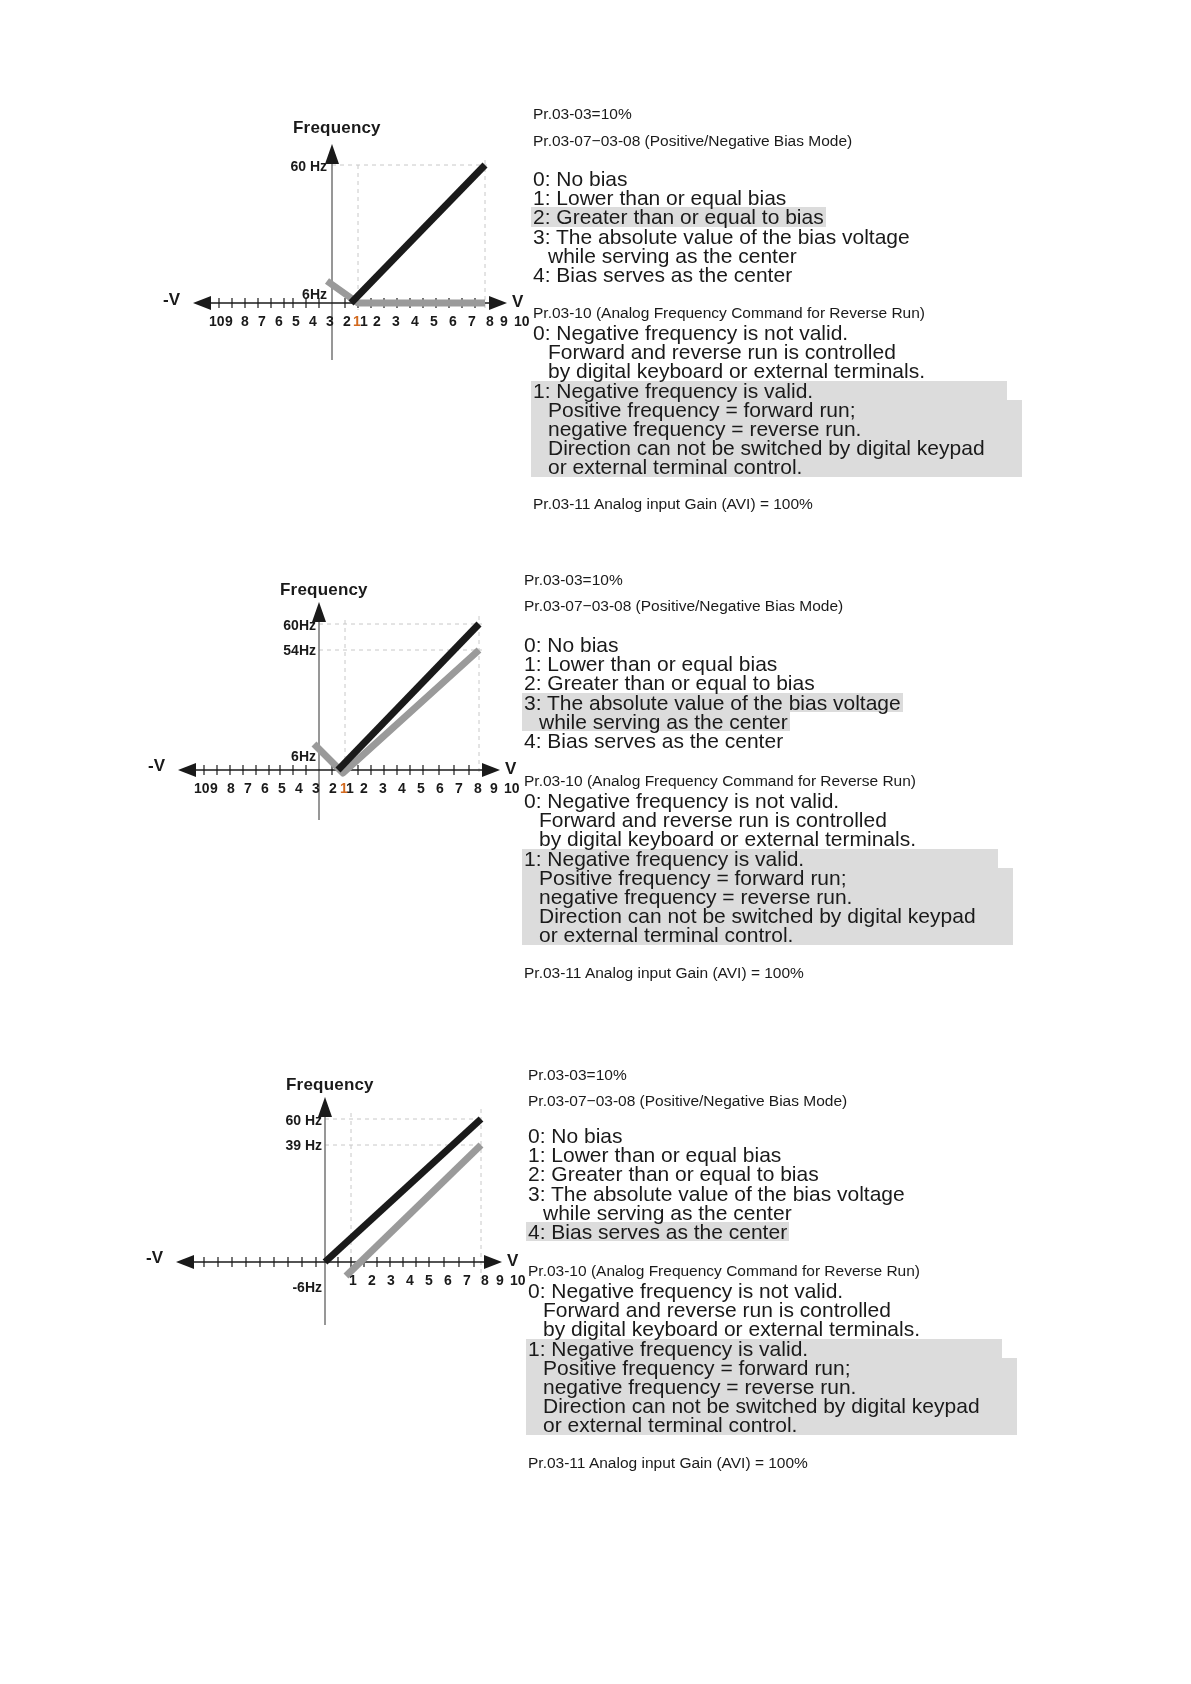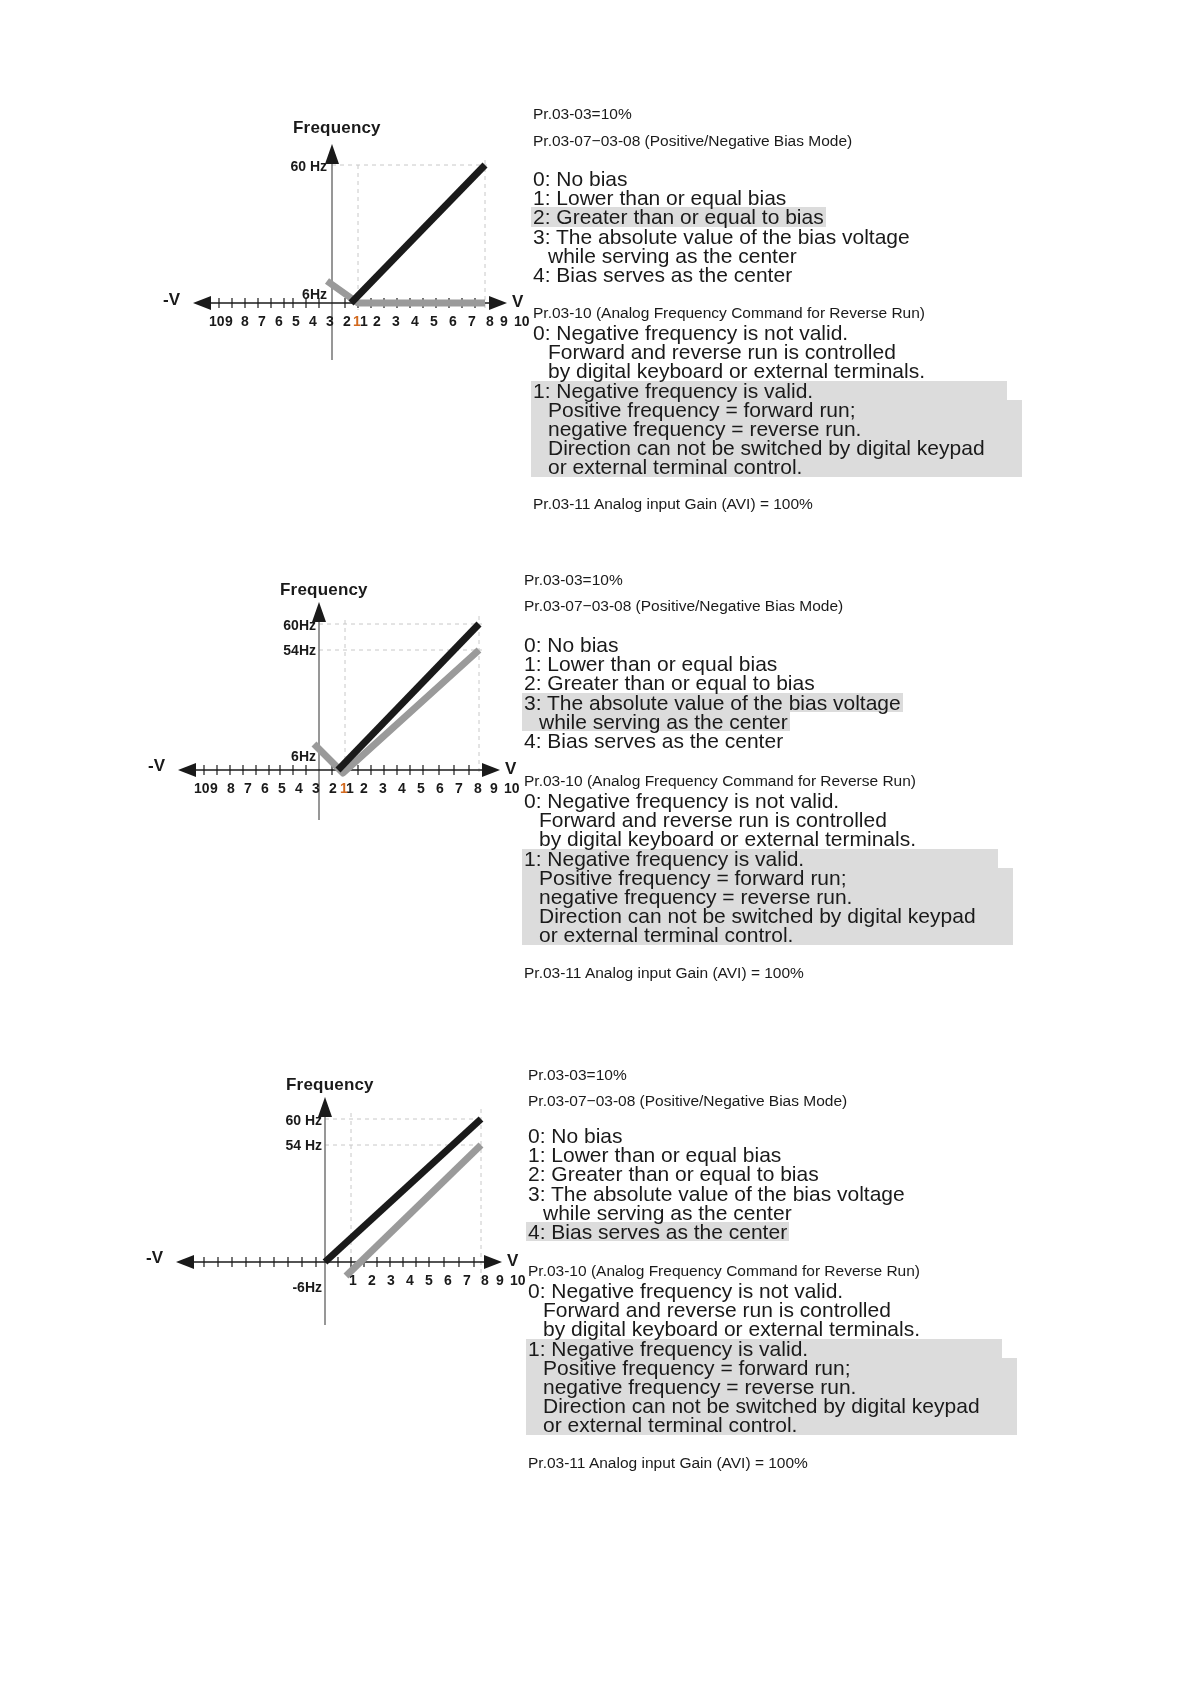--- a/index.html
+++ b/index.html
@@ -248,21 +248,21 @@
   <div class="txt" style="left:524px;top:403px;">Pr.03-11 Analog input Gain (AVI) = 100%</div>
 </div>
 
 <div class="block" id="blk2">
 
   <div class="chart" style="left:168px;top:10px;width:370px;height:260px;">
 
     <div class="axis-title" style="left:118px;top:10px;">Frequency</div>
 
     <div class="ylab" style="left:86px;top:47px;width:68px;">60 Hz</div>
-    <div class="ylab" style="left:86px;top:72px;width:68px;">54 Hz</div>
+    <div class="ylab" style="left:86px;top:72px;width:68px;">39 Hz</div>
     <div class="ylab" style="left:92px;top:214px;width:62px;">-6Hz</div>
 
     <svg width="370" height="260">
       <line x1="183" y1="48" x2="183" y2="215" stroke="#c8c8c8" stroke-width="1" stroke-dasharray="4,4"></line>
       <line x1="313" y1="44" x2="313" y2="215" stroke="#c8c8c8" stroke-width="1" stroke-dasharray="4,4"></line>
       <line x1="157" y1="54" x2="316" y2="54" stroke="#c8c8c8" stroke-width="1" stroke-dasharray="4,4"></line>
       <line x1="157" y1="80" x2="316" y2="80" stroke="#c8c8c8" stroke-width="1" stroke-dasharray="4,4"></line>
 
       <line x1="157" y1="48" x2="157" y2="260" stroke="#6b6b6b" stroke-width="1.4"></line>
       <polygon points="157,32 150,52 164,52" fill="#1a1a1a"></polygon>

